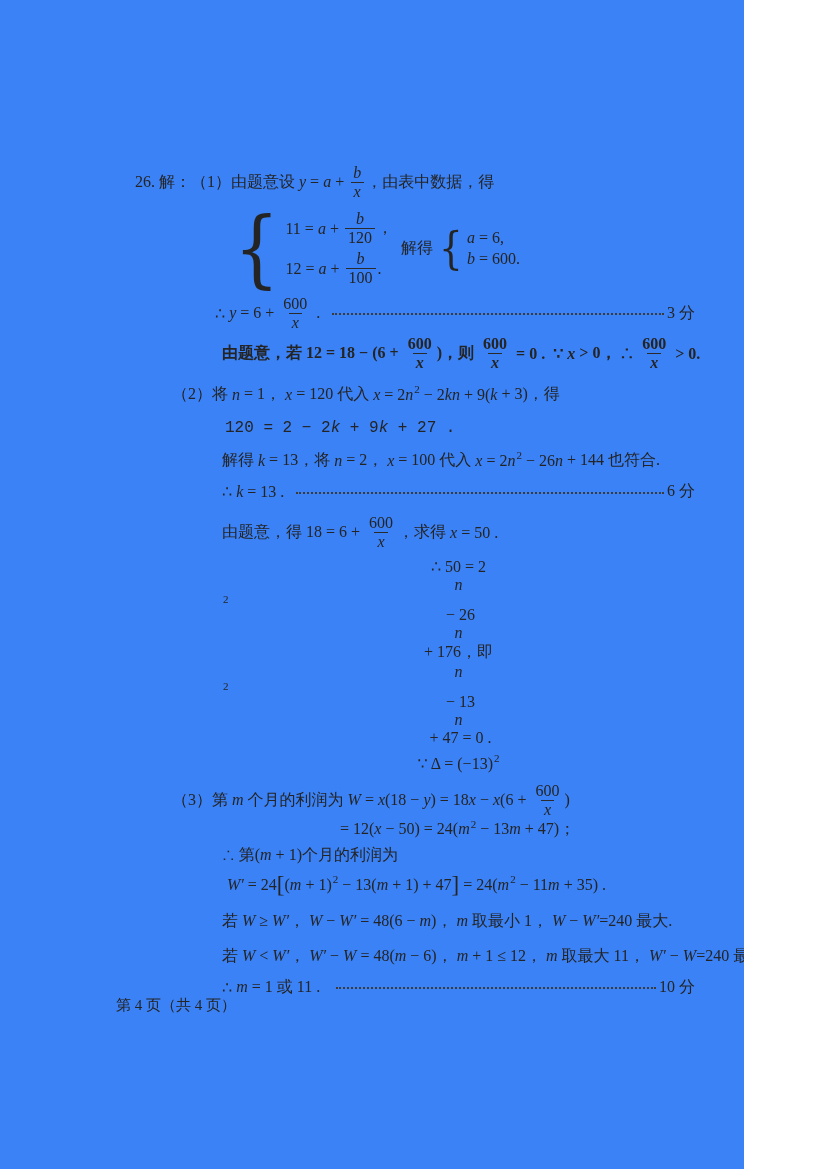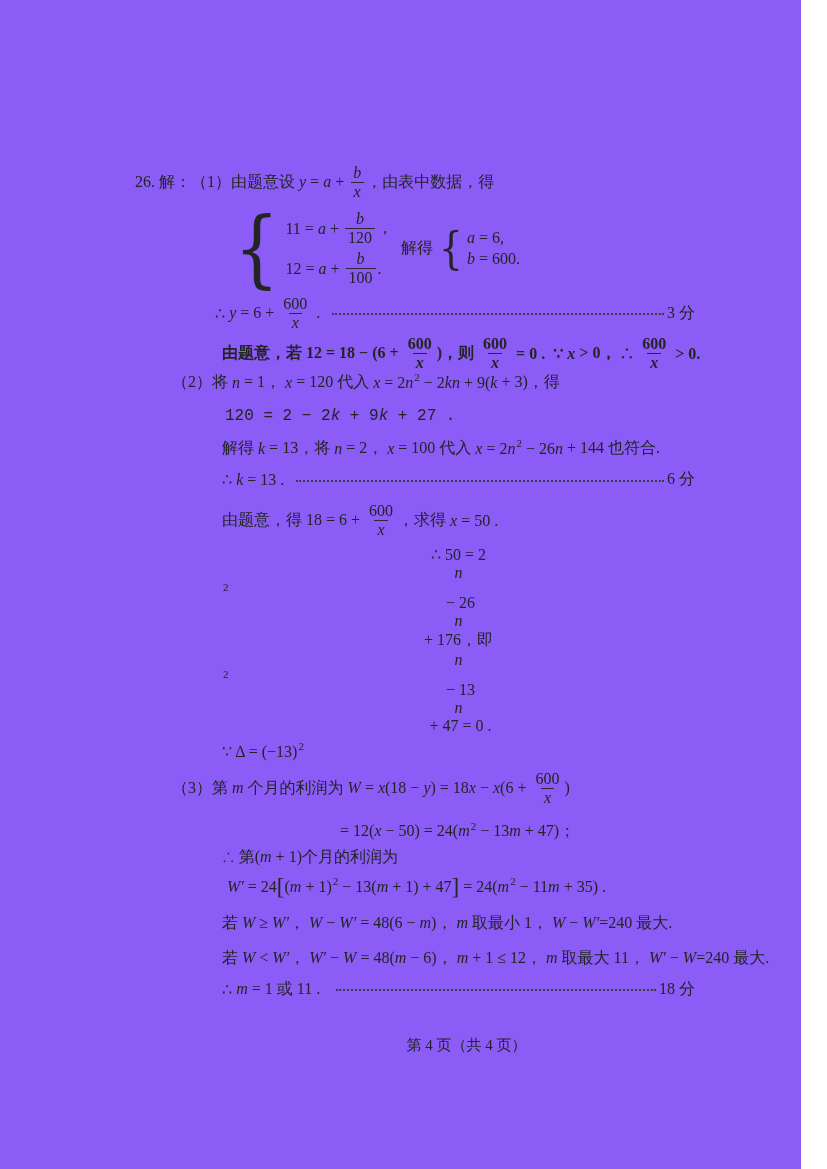--- a/index.html
+++ b/index.html
@@ -1,19 +1,19 @@
 <!DOCTYPE html>
 <html><head>
 <meta charset="utf-8">
 <style>
   html,body{margin:0;padding:0;background:#ffffff;}
   .page{
     position:relative;
-    width:801px;height:1169px;
-    background:#8b5cf6;
+    width:744px;height:1169px;
+    background:#3b82f6;
     overflow:hidden;
     font-family:"Liberation Serif","DejaVu Serif",serif;
     color:#242424;
   }
   .solution{
     position:absolute;
     left:135px;top:164px;
     width:560px;
     font-size:16px;
   }
@@ -70,26 +70,24 @@
     transform:translateY(1px);
   }
   .score{}
   .bigbr{
     font-size:23px;
     line-height:1;
     transform:translateY(-1px);
   }
   .footer{
     position:absolute;
-    top:1036px;left:0;width:100%;
-    text-align:center;
+    top:996px;left:0;width:100%;
     text-indent:116px;
     font-size:15px;
     color:#242424;
-    margin-left:8px;
   }
 </style>
 </head>
 <body>
 
 <div class="page">
   <div class="solution">
       <div class="line" style="margin-left: 0px; margin-top: 0px;">
         <span class="rom">26. 解：（1）由题意设 </span>
         <span class="var">y</span>
@@ -117,21 +115,21 @@
         <span class="rom">由题意，若 12 = 18 − (6 + </span>
         <span class="frac"><span class="num"><span class="rom">600</span></span><span class="den"><span class="var">x</span></span></span>
         <span class="rom">)，则 </span>
         <span class="frac"><span class="num"><span class="rom">600</span></span><span class="den"><span class="var">x</span></span></span>
         <span class="rom"> = 0 .  ∵ </span>
         <span class="var">x</span>
         <span class="rom"> &gt; 0， ∴ </span>
         <span class="frac"><span class="num"><span class="rom">600</span></span><span class="den"><span class="var">x</span></span></span>
         <span class="rom"> &gt; 0.</span>
       </div>
-      <div class="line" style="margin-left: 37px; ">
+      <div class="line" style="margin-left: 37px; margin-top: 12px;">
         <span class="rom">（2）将 </span>
         <span class="var">n</span>
         <span class="rom"> = 1， </span>
         <span class="var">x</span>
         <span class="rom"> = 120 代入 </span>
         <span class="var">x</span>
         <span class="rom"> = 2</span>
         <span class="var">n</span>
         <span class="sup">2</span>
         <span class="rom"> − 2</span>
@@ -183,42 +181,42 @@
         <span class="sup">2</span>
         <span class="rom"> − 26</span>
         <span class="var">n</span>
         <span class="rom"> + 176，即 </span>
         <span class="var">n</span>
         <span class="sup">2</span>
         <span class="rom"> − 13</span>
         <span class="var">n</span>
         <span class="rom"> + 47 = 0 .</span>
       </div>
-      <div class="line" style="margin-left: 87px; margin-top: 6px;">
+      <div class="line" style="margin-left: 87px; margin-top: 6px; justify-content: center;">
         <span class="rom">∵ Δ = (−13)</span>
         <span class="sup">2</span>
       </div>
       <div class="line" style="margin-left: 37px; margin-top: 8px;">
         <span class="rom">（3）第 </span>
         <span class="var">m</span>
         <span class="rom"> 个月的利润为 </span>
         <span class="var">W</span>
         <span class="rom"> = </span>
         <span class="var">x</span>
         <span class="rom">(18 − </span>
         <span class="var">y</span>
         <span class="rom">) = 18</span>
         <span class="var">x</span>
         <span class="rom"> − </span>
         <span class="var">x</span>
         <span class="rom">(6 + </span>
         <span class="frac"><span class="num"><span class="rom">600</span></span><span class="den"><span class="var">x</span></span></span>
         <span class="rom">)</span>
       </div>
-      <div class="line" style="margin-left: 205px; margin-top: 14px; text-align: right;">
+      <div class="line" style="margin-left: 205px; margin-top: 0; text-align: right;">
         <span class="rom">= 12(</span>
         <span class="var">x</span>
         <span class="rom"> − 50) = 24(</span>
         <span class="var">m</span>
         <span class="sup">2</span>
         <span class="rom"> − 13</span>
         <span class="var">m</span>
         <span class="rom"> + 47)；</span>
       </div>
       <div class="line" style="margin-left: 87px; margin-top: 5px;">
@@ -283,17 +281,17 @@
         <span class="var">W′</span>
         <span class="rom"> − </span>
         <span class="var">W</span>
         <span class="rom">=240 最大.</span>
       </div>
       <div class="line" style="margin-left: 87px; margin-top: 10px;">
         <span class="rom">∴ </span>
         <span class="var">m</span>
         <span class="rom"> = 1 或 11 . </span>
         <span class="dots"></span>
-        <span class="score">18 分</span>
+        <span class="score">10 分</span>
       </div>
     </div>
   <div class="footer">第 4 页（共 4 页）</div>
 </div>
 
 </body></html>

